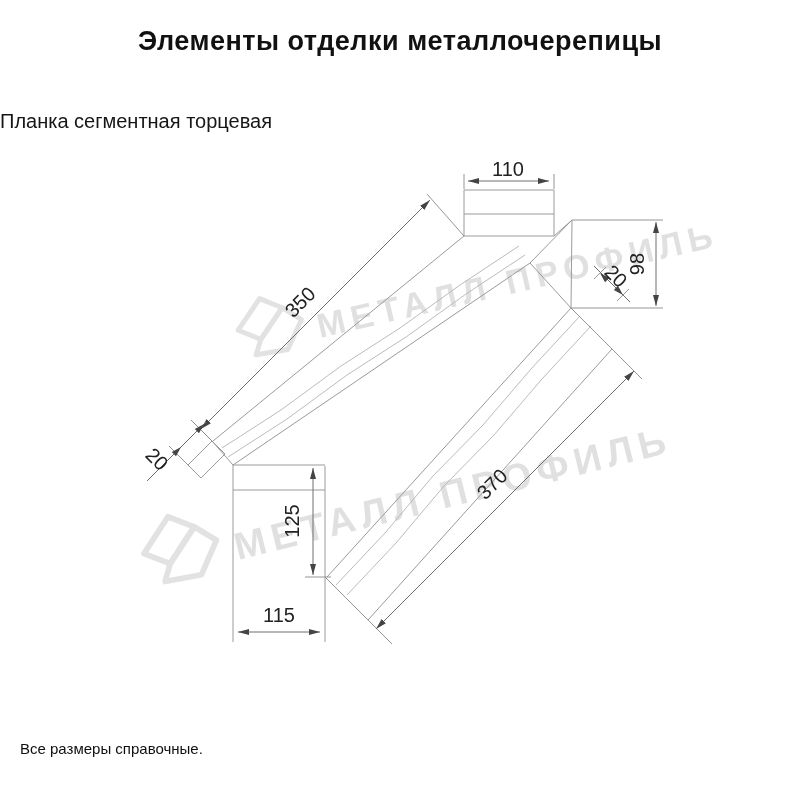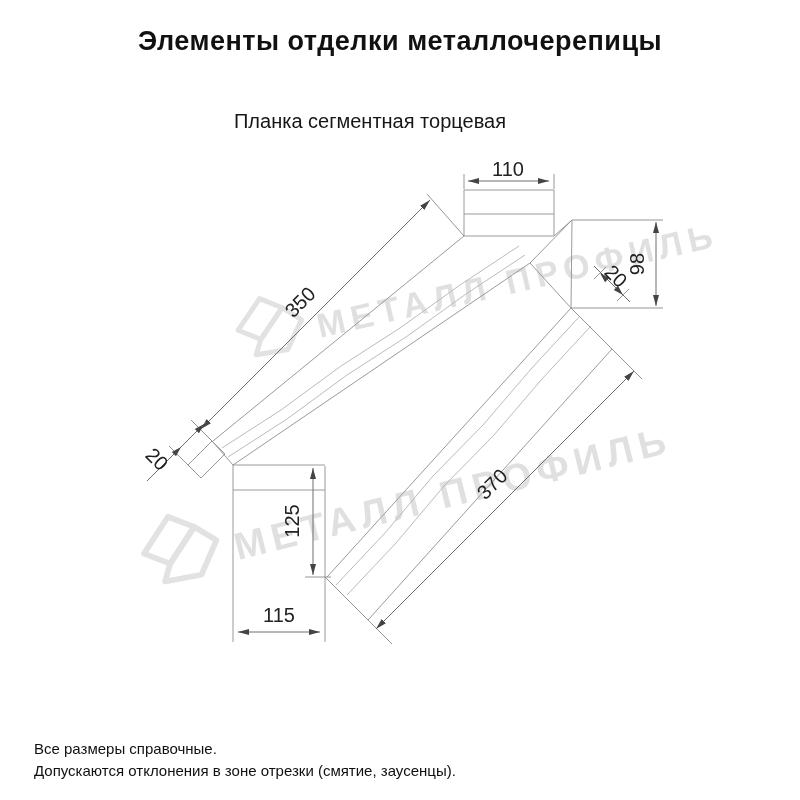--- a/index.html
+++ b/index.html
@@ -5,27 +5,27 @@
   html,body{margin:0;padding:0;background:#fff;}
   #page{
     position:relative;width:800px;height:800px;background:#ffffff;overflow:hidden;
     font-family:"Liberation Sans", sans-serif;color:#1a1a1a;padding-left:46px;
   }
   .page-title{
     position:absolute;top:26px;left:0;width:800px;text-align:center;
     font-size:27px;font-weight:bold;letter-spacing:.5px;color:#111;
   }
   .subtitle{
-    position:absolute;left:0;width:740px;text-align:center;
+    position:absolute;left:0;width:740px;
     font-size:20px;font-weight:400;color:#161616;
   }
   .subtitle.l1{top:110px;}
   .subtitle.l2{top:136px;}
   .notes{
-    position:absolute;left:20px;font-size:15px;color:#101010;margin-left:14px;
+    position:absolute;left:20px;font-size:15px;color:#101010;
   }
   .notes.n1{top:740px;}
   .notes.n2{top:762px;}
   svg{position:absolute;top:0;left:0;}
   .thin{stroke:#9a9a9a;stroke-width:1;fill:none;}
   .wavy{stroke:#b3b3b3;stroke-width:0.9;fill:none;}
   .dim{stroke:#6e6e6e;stroke-width:1;fill:none;}
   .ext{stroke:#8a8a8a;stroke-width:0.9;fill:none;}
   .arr{fill:#444;stroke:none;}
   .dimtxt{font-family:"Liberation Sans", sans-serif;font-size:20px;fill:#222;}
@@ -147,14 +147,13 @@
       <line class="dim" x1="313" y1="468" x2="313" y2="575" marker-start="url(#aS)" marker-end="url(#aE)"></line>
       <text class="dimtxt" transform="translate(299,521) rotate(-90)" text-anchor="middle">125</text>
     </g>
     <g>
       <line class="dim" x1="238" y1="632" x2="320" y2="632" marker-start="url(#aS)" marker-end="url(#aE)"></line>
       <text class="dimtxt" x="279" y="622" text-anchor="middle">115</text>
     </g>
   </svg>
 
   <div class="notes n1">Все размеры справочные.</div>
-  <div class="notes n2">Допускаются отклонения в зоне отрезки (смятие, заусенцы).</div>
 </div>
 
 </body></html>

